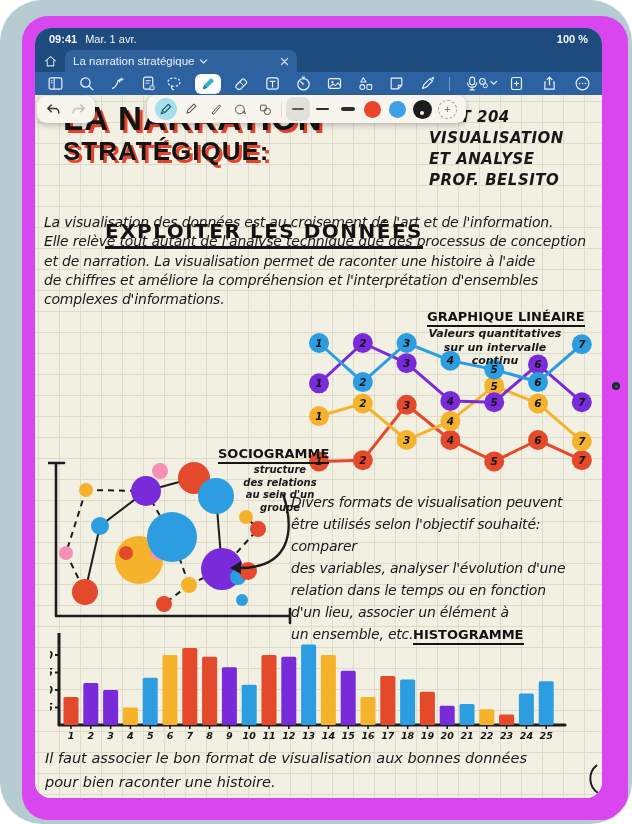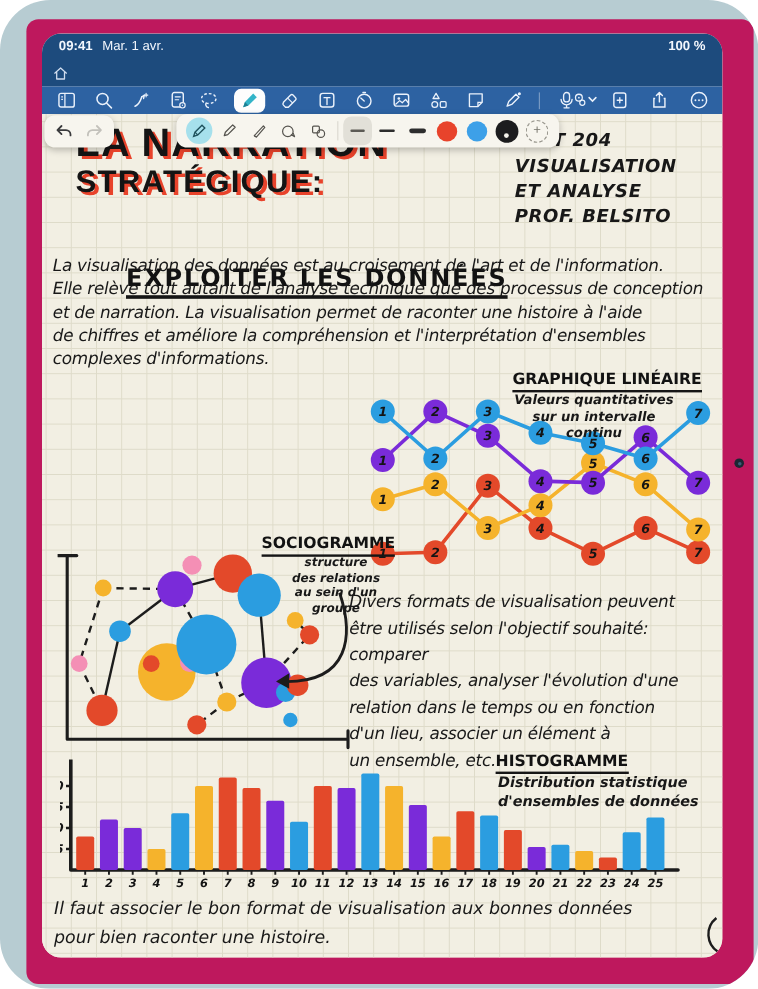--- a/index.html
+++ b/index.html
@@ -1,18 +1,18 @@
 <!DOCTYPE html>
 <html><head>
 <meta charset="utf-8">
 <style>
   html,body{margin:0;padding:0;background:#fff;font-family:"Liberation Sans",sans-serif;}
   .abs{position:absolute;}
   .device{position:relative;width:632px;height:824px;background:#b7ccd2;border-radius:42px;overflow:hidden;}
-  .bezel{position:absolute;left:22px;top:16px;right:4px;bottom:4px;background:#be185d;border-radius:10px;}
+  .bezel{position:absolute;left:22px;top:16px;right:4px;bottom:4px;background:#d946ef;border-radius:26px;}
   .camera{position:absolute;right:8px;top:366px;width:8px;height:8px;border-radius:50%;background:#1b2733;}
   .camera:after{content:"";position:absolute;left:2.5px;top:2.5px;width:3px;height:3px;border-radius:50%;background:#3d5b7a;}
   .screen{position:absolute;left:13px;top:12px;right:26px;bottom:22px;border-radius:16px;overflow:hidden;background:#f2efe3;}
   
   .statusbar{position:absolute;left:0;top:0;width:100%;height:22px;background:#1d4b7d;color:#f3f7fd;font-size:11px;display:flex;align-items:center;justify-content:space-between;padding:0 14px;box-sizing:border-box;}
   .sb-left{display:flex;gap:8px;align-items:center;font-weight:bold;}
   .sb-right{display:flex;gap:5px;align-items:center;font-weight:bold;flex-direction:column;}
   .tabbar{position:absolute;left:0;top:22px;width:100%;height:22px;background:#1d4b7d;display:flex;align-items:flex-end;}
   .homebtn{width:30px;display:flex;justify-content:center;align-items:center;height:22px;}
   .tab{height:22px;width:232px;background:#2f629c;border-radius:8px 8px 0 0;display:flex;align-items:center;color:#eaf1fb;font-size:11.5px;padding:0 8px;box-sizing:border-box;gap:5px;}
@@ -59,20 +59,30 @@
               <rect x="0.5" y="0.5" width="20" height="11" rx="3" fill="#fff"></rect>
               <rect x="21.5" y="3.5" width="2" height="5" rx="1" fill="#fff"></rect>
             </svg>
         </div>
       </div>
 
       <div class="tabbar">
         <div class="homebtn">
           <svg width="13" height="13" viewBox="0 0 24 24">
               <path d="M3 11 12 3l9 8M6 10v10h12V10" stroke="#cfdcee" stroke-width="2" fill="none" stroke-linecap="round" stroke-linejoin="round"></path>
+            </svg>
+        </div>
+        <div class="tab">
+          <span>La narration stratégique</span>
+          <svg width="9" height="9" viewBox="0 0 12 12">
+              <path d="M2 4l4 4 4-4" stroke="#cfdcee" stroke-width="1.8" fill="none" stroke-linecap="round"></path>
+            </svg>
+          <span class="grow"></span>
+          <svg width="9" height="9" viewBox="0 0 12 12">
+              <path d="M2 2l8 8M10 2l-8 8" stroke="#cfdcee" stroke-width="1.6" stroke-linecap="round"></path>
             </svg>
         </div>
       </div>
 
       <div class="toolbar">
         <div class="tgroup">
           <div class="tbtn">
               <svg width="17" height="17" viewBox="0 0 24 24">
                 <rect x="3" y="4" width="18" height="16" rx="2.5" stroke="#eaf1fb" stroke-width="1.7" fill="none"></rect>
                 <path d="M10 4v16M5.7 8h2M5.7 11h2" stroke="#eaf1fb" stroke-width="1.5"></path>
@@ -396,22 +406,20 @@
           </svg>
 
         <div class="abs hw pre" style="left:256px;top:396px;width:312px;font-size:14px;line-height:22px;letter-spacing:-.2px;font-style:italic;">Divers formats de visualisation peuvent
 être utilisés selon l'objectif souhaité: comparer
 des variables, analyser l'évolution d'une
 relation dans le temps ou en fonction
 d'un lieu, associer un élément à
 un ensemble, etc.</div>
 
         <div class="abs hd u" style="left:378px;top:532px;font-size:13px;z-index:2;">HISTOGRAMME</div>
-        <div class="abs hw pre" style="left:380px;top:550px;width:190px;font-size:12px;line-height:15.5px;font-weight:bold;z-index:2;">Distribution statistique
-d'ensembles de données</div>
         <svg class="abs" style="left:15px;top:538px;" width="530" height="115">
             <path d="M9 0 V92 M9 92 H515" stroke="#1c1c1c" stroke-width="3" fill="none" stroke-linecap="round"></path>
             <line x1="5" y1="74.5" x2="10" y2="74.5" stroke="#1c1c1c" stroke-width="2"></line>
             <text x="3" y="78" text-anchor="end" font-size="10" font-weight="bold" font-style="italic" fill="#141414" font-family="DejaVu Sans, sans-serif">5</text>
             <line x1="5" y1="57" x2="10" y2="57" stroke="#1c1c1c" stroke-width="2"></line>
             <text x="3" y="60.5" text-anchor="end" font-size="10" font-weight="bold" font-style="italic" fill="#141414" font-family="DejaVu Sans, sans-serif">10</text>
             <line x1="5" y1="39.5" x2="10" y2="39.5" stroke="#1c1c1c" stroke-width="2"></line>
             <text x="3" y="43" text-anchor="end" font-size="10" font-weight="bold" font-style="italic" fill="#141414" font-family="DejaVu Sans, sans-serif">15</text>
             <line x1="5" y1="22" x2="10" y2="22" stroke="#1c1c1c" stroke-width="2"></line>
             <text x="3" y="25.5" text-anchor="end" font-size="10" font-weight="bold" font-style="italic" fill="#141414" font-family="DejaVu Sans, sans-serif">20</text>

